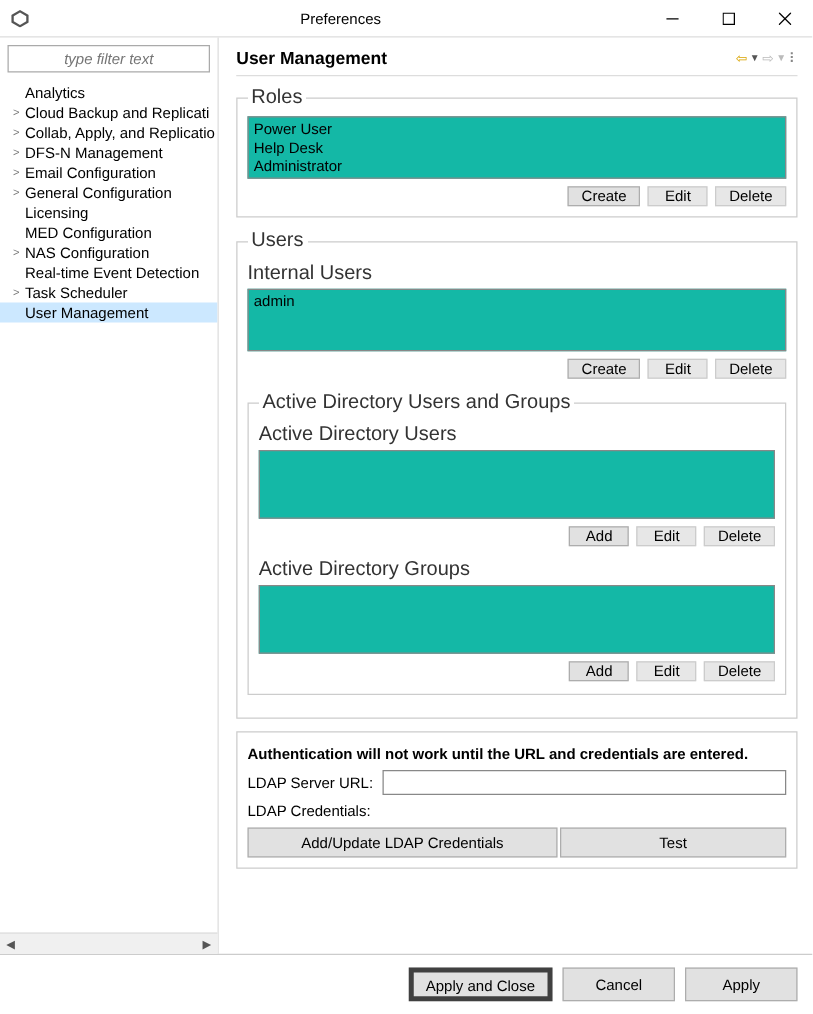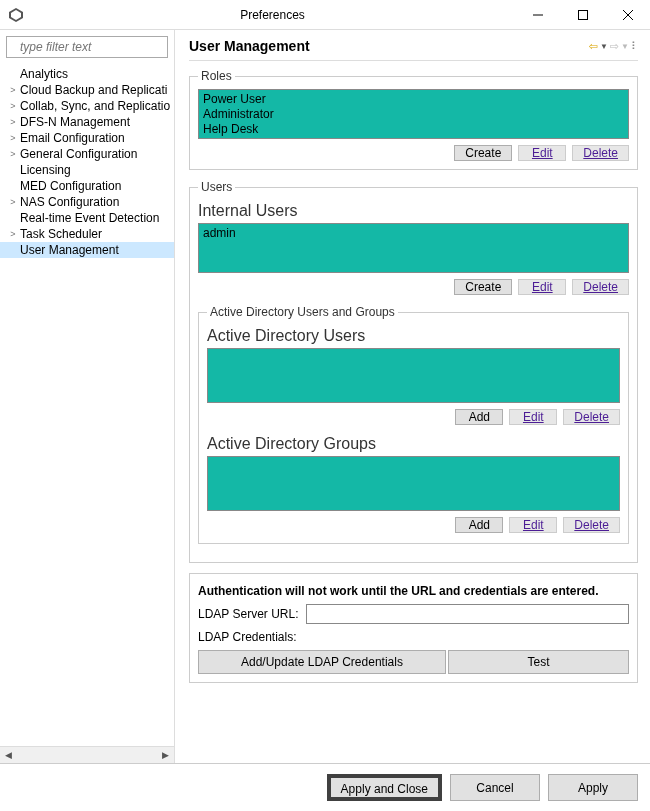--- a/index.html
+++ b/index.html
@@ -4,40 +4,40 @@
 <style>
 * { box-sizing: border-box; margin: 0; padding: 0; }
 body { font-family: "Segoe UI", Tahoma, sans-serif; font-size: 12px; color: #000; background: #fff; width: 650px; height: 811px; overflow: hidden; }
 .titlebar { height: 30px; display: flex; align-items: center; border-bottom: 1px solid #ddd; text-align: center; }
 .titlebar .icon { width: 16px; height: 16px; margin: 0 6px 0 8px; display:flex; align-items:center; justify-content:center; }
 .titlebar .title { flex: 1; font-size: 12px; }
 .winbtns { display: flex; }
 .winbtn { width: 45px; height: 30px; display: flex; align-items: center; justify-content: center; }
 .content { display: flex; height: 733px; }
 .sidebar { width: 175px; display: flex; flex-direction: column; border-right: 1px solid #ddd; }
-.filter { margin: 6px; padding: 3px 13px; border: 1px solid #aaa; color: #701a75; font-style: italic; font-size: 12px; outline: none; }
+.filter { margin: 6px; padding: 3px 13px; border: 1px solid #aaa; color: #701a75; font-style: italic; font-size: 12px; outline: none; text-align: center; }
 .tree { flex: 1; padding: 2px 0; overflow: hidden; }
 .tree-item { display: flex; align-items: center; padding: 1px 0 1px 6px; font-size: 12px; cursor: pointer; white-space: nowrap; }
 .tree-item .exp { width: 14px; color: #777; font-size: 9px; text-align:center; }
 .tree-item.selected { background: #cce8ff; }
 .scrollbar-h { height: 17px; border-top: 1px solid #ddd; display: flex; align-items: center; justify-content: space-between; background: #f0f0f0; }
 .scrollbar-h .arrow { width: 17px; text-align: center; font-size: 9px; color: #555; }
 .main { flex: 1; padding: 8px 12px 4px 14px; overflow: hidden; }
 .main-header { display: flex; align-items: center; border-bottom: 1px solid #ddd; padding-bottom: 6px; margin-bottom: 8px; }
 .main-header h1 { font-size: 14px; font-weight: bold; flex: 1; }
 .toolbar-icons { display: flex; gap: 2px; align-items:center; }
 .toolbar-icons span { font-size: 11px; cursor: pointer; }
 fieldset { border: 1px solid #ccc; margin-bottom: 10px; padding: 6px 8px 8px 8px; }
-legend { font-size: 12px; padding: 0 3px; color: #333; }
+legend { font-size: 16px; padding: 0 3px; color: #333; }
 .listbox { border: 1px solid #888; background: #14b8a6; min-height: 40px; padding: 2px 4px; font-size: 12px; line-height: 15px; }
 .listbox.h40 { height: 50px; }
 .listbox.h50 { height: 55px; }
 .btnrow { display: flex; justify-content: flex-end; gap: 6px; margin-top: 6px; }
 .btn { min-width: 48px; padding: 0 10px; border: 1px solid #adadad; background: #e1e1e1; font-size: 12px; cursor: pointer; }
-.btn.disabled { color: #4c1d95; background: #e7e7e7; border-color: #ccc; cursor: default; text-decoration: underline; }
+.btn.disabled { color: #000000; background: #e7e7e7; border-color: #ccc; cursor: default; }
 .inner-label { font-size: 16px; color: #333; margin-bottom: 3px; margin-top: 2px; }
 .inner-group { margin-bottom: 10px; }
 .bold-warn { font-weight: bold; font-size: 12px; margin: 4px 0 6px 0; }
 .form-row { display: flex; align-items: center; margin-bottom: 6px; }
 .form-row label { flex: 0 0 auto; margin-right: 8px; }
 .form-row input { flex: 1; border: 1px solid #888; padding: 2px 3px; font-size: 12px; }
 .ldap-url-input { width: 165px; flex: 0 0 165px; margin-left: auto; }
 .wide-btnrow { display: flex; gap: 2px; margin-top: 4px; }
 .wide-btnrow .btn { flex: 1; padding: 4px 6px; background: #e1e1e1; }
 .footer { border-top: 1px solid #ccc; padding: 10px 12px; display: flex; justify-content: flex-end; gap: 8px; height: 48px; }
@@ -83,21 +83,21 @@
         <div class="tree-item">
           <span class="exp"></span>
           <span>Analytics</span>
         </div>
         <div class="tree-item">
           <span class="exp">&gt;</span>
           <span>Cloud Backup and Replicati</span>
         </div>
         <div class="tree-item">
           <span class="exp">&gt;</span>
-          <span>Collab, Sync, and Replicatio</span>
+          <span>Collab, Apply, and Replicatio</span>
         </div>
         <div class="tree-item">
           <span class="exp">&gt;</span>
           <span>DFS-N Management</span>
         </div>
         <div class="tree-item">
           <span class="exp">&gt;</span>
           <span>Email Configuration</span>
         </div>
         <div class="tree-item">
@@ -144,22 +144,22 @@
         <span style="color:#bbb">⇨</span>
         <span style="font-size:8px;color:#bbb">▼</span>
         <span class="dots">⠇</span>
       </div>
     </div>
 
     <fieldset>
       <legend>Roles</legend>
       <div class="listbox h40" id="roles-list">
           <div>Power User</div>
+          <div>Help Desk</div>
           <div>Administrator</div>
-          <div>Help Desk</div>
         </div>
       <div class="btnrow">
         <button class="btn">Create</button>
         <button class="btn disabled">Edit</button>
         <button class="btn disabled">Delete</button>
       </div>
     </fieldset>
 
     <fieldset>
       <legend>Users</legend>

